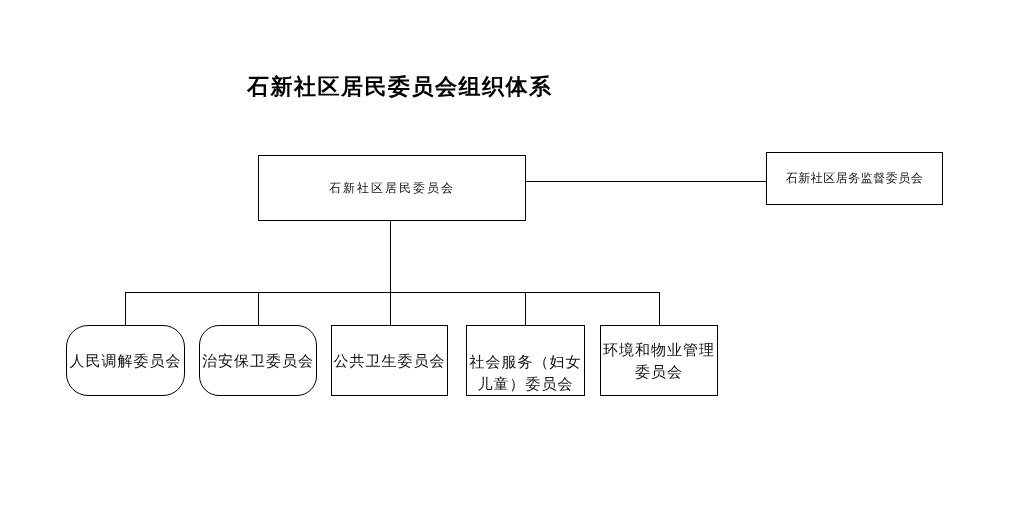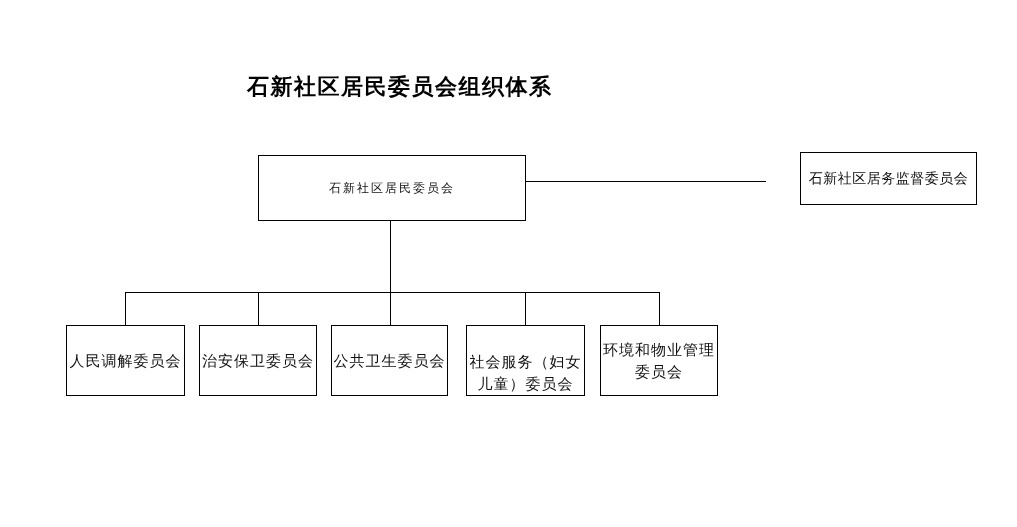--- a/index.html
+++ b/index.html
@@ -38,29 +38,29 @@
     justify-content: center;
     text-align: center;
     color: #111111;
   }
   .node span { display: block; white-space: nowrap; }
   .root-node {
     left: 258px; top: 155px; width: 268px; height: 66px;
     font-size: 12px; letter-spacing: 2px;
   }
   .supervisor-node {
-    left: 800px; top: 152px; width: 177px; height: 53px;
-    font-size: 14px; letter-spacing: 0.5px;
+    left: 766px; top: 152px; width: 177px; height: 53px;
+    font-size: 12px; letter-spacing: 0.5px;
   }
   .child-node {
     top: 325px; height: 71px;
     font-size: 15px; letter-spacing: 1px; line-height: 22px;
   }
-  .c1 { left: 66px;  width: 119px; }
-  .c2 { left: 199px; width: 118px; }
+  .c1 { left: 66px;  width: 119px; border-radius: 22px; }
+  .c2 { left: 199px; width: 118px; border-radius: 20px; }
   .c3 { left: 331px; width: 117px; align-items: center; }
   .c4 { left: 466px; width: 119px; justify-content: flex-end; }
   .c5 { left: 600px; width: 118px; }
   .line {
     position: absolute;
     background: #000000;
   }
   .line-root-supervisor { left: 526px; top: 181px; width: 240px; height: 1px; }
   .line-root-drop       { left: 390px; top: 221px; width: 1px;  height: 71px; }
   .line-bus             { left: 125px; top: 292px; width: 535px; height: 1px; }

